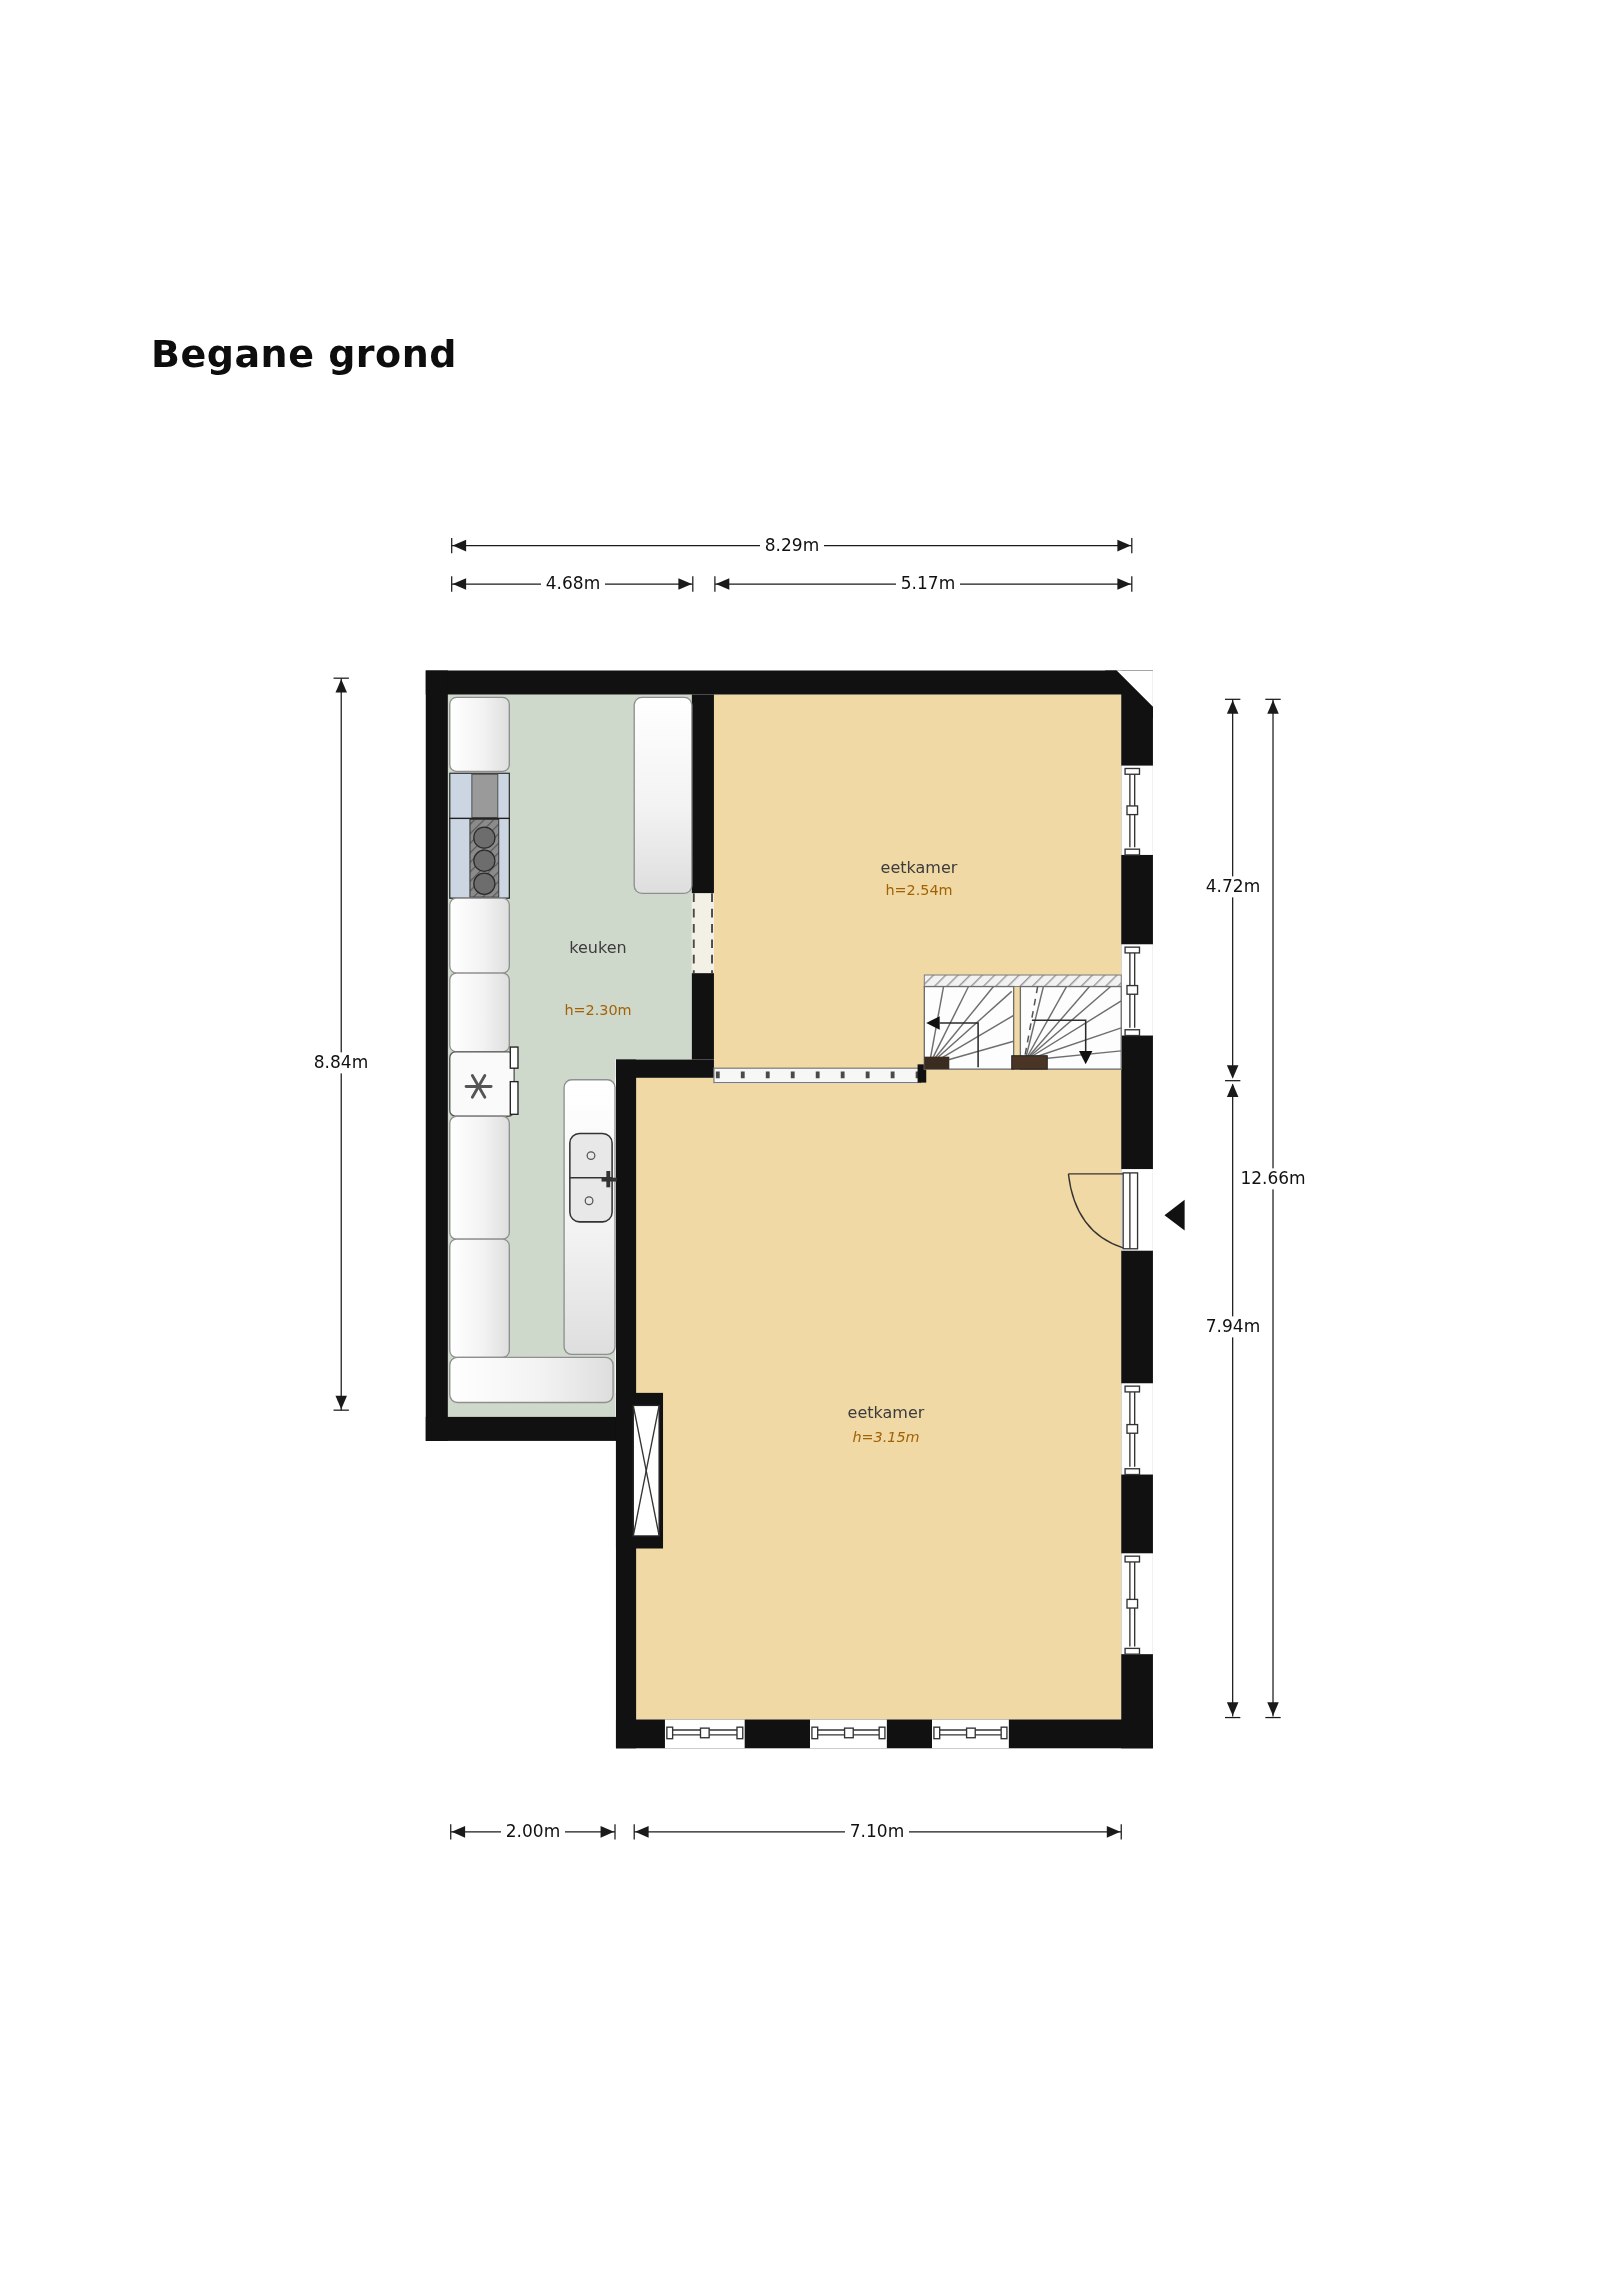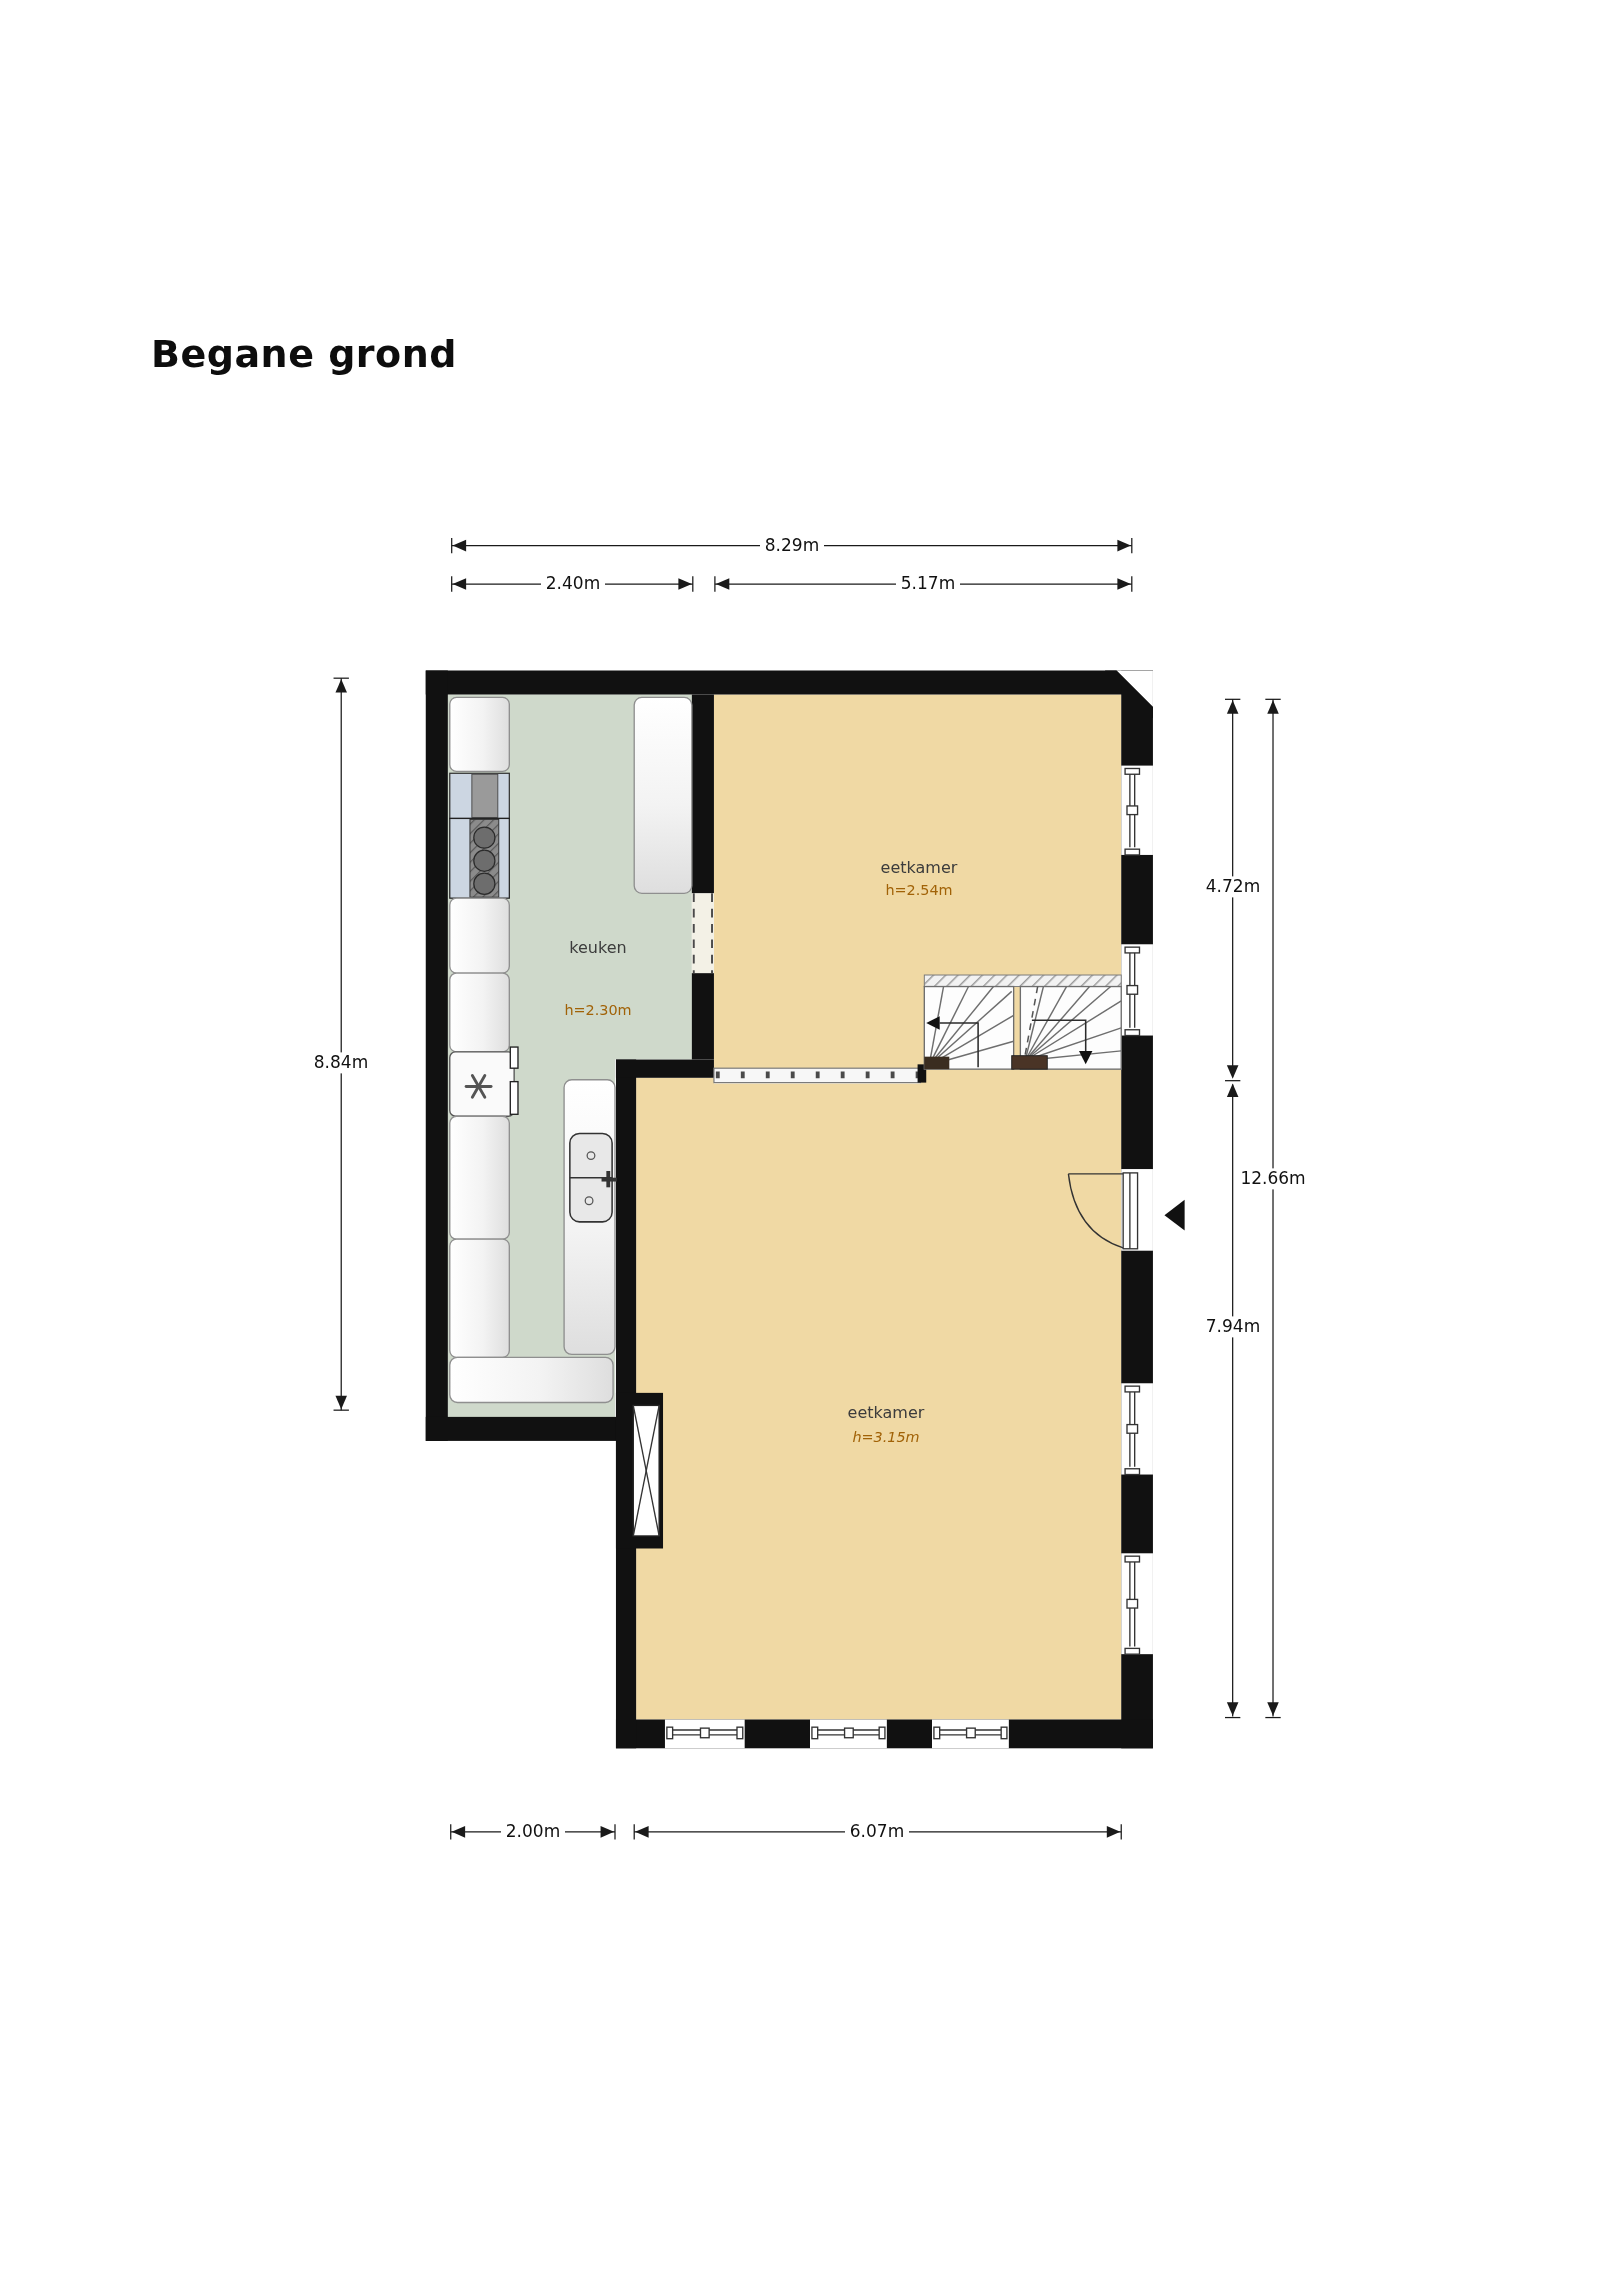--- a/index.html
+++ b/index.html
@@ -293,23 +293,23 @@
   </svg>
 
   <div class="lbl room-name" style="left:598px;top:947px;">keuken</div>
   <div class="lbl room-h" style="left:598px;top:1010px;">h=2.30m</div>
   <div class="lbl room-name" style="left:919px;top:867px;">eetkamer</div>
   <div class="lbl room-h" style="left:919px;top:890px;">h=2.54m</div>
   <div class="lbl room-name" style="left:886px;top:1412px;">eetkamer</div>
   <div class="lbl room-h" style="left:886px;top:1437px;font-style:italic;">h=3.15m</div>
 
   <div class="lbl dim" style="left:792px;top:546px;">8.29m</div>
-  <div class="lbl dim" style="left:573px;top:584px;">2.40m</div>
+  <div class="lbl dim" style="left:573px;top:584px;">4.68m</div>
   <div class="lbl dim" style="left:904px;top:584px;margin-left:24px;">5.17m</div>
   <div class="lbl dim" style="left:341px;top:1063px;">8.84m</div>
   <div class="lbl dim" style="left:1233px;top:887px;">4.72m</div>
   <div class="lbl dim" style="left:1273px;top:1179px;">12.66m</div>
   <div class="lbl dim" style="left:1233px;top:1327px;">7.94m</div>
   <div class="lbl dim" style="left:533px;top:1832px;">2.00m</div>
-  <div class="lbl dim" style="left:877px;top:1832px;">6.07m</div>
+  <div class="lbl dim" style="left:877px;top:1832px;">7.10m</div>
 
 </div>
 
 
 </body></html>

